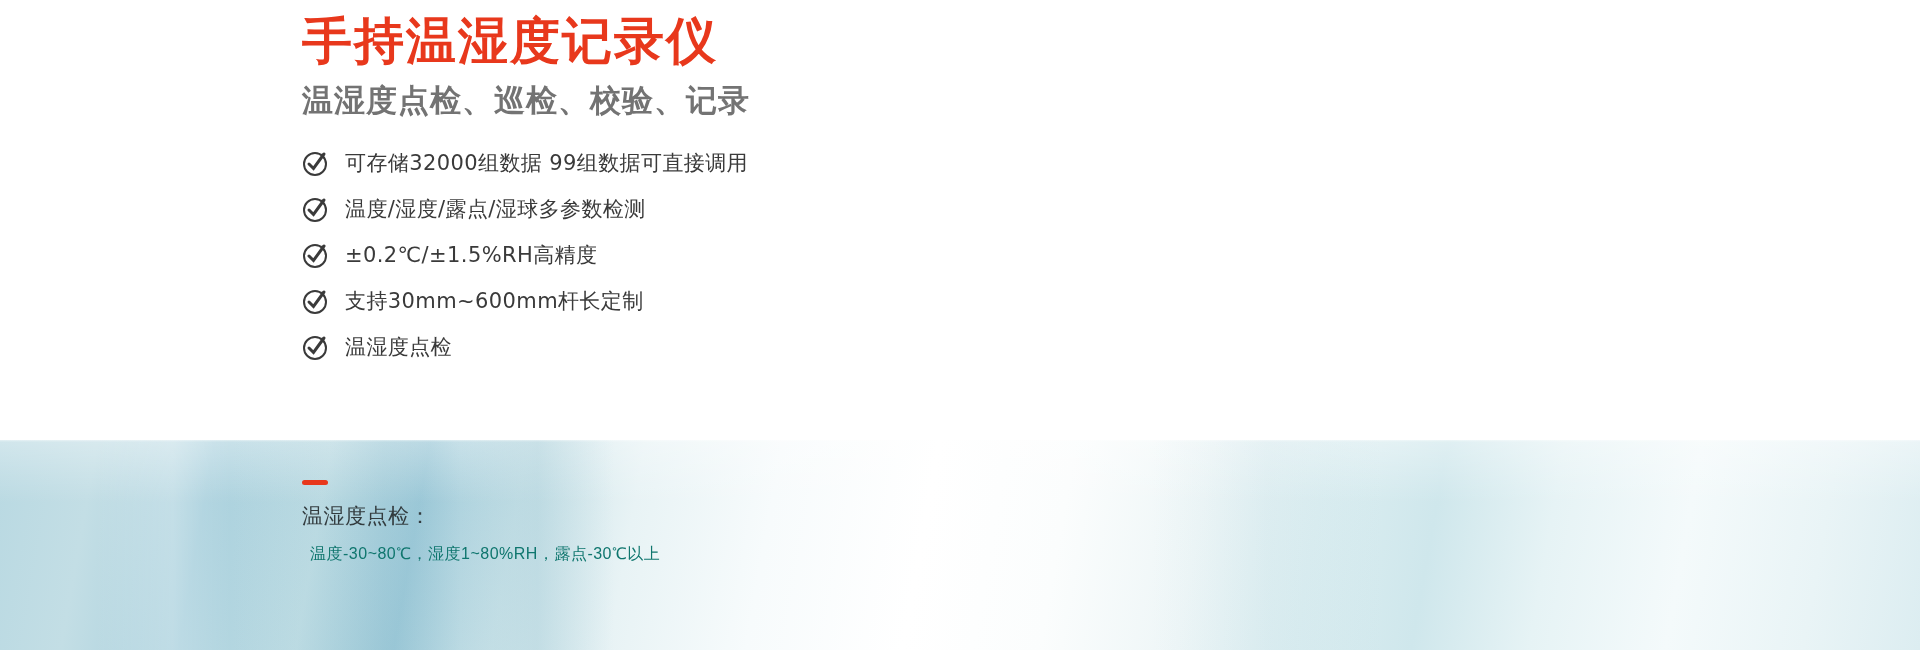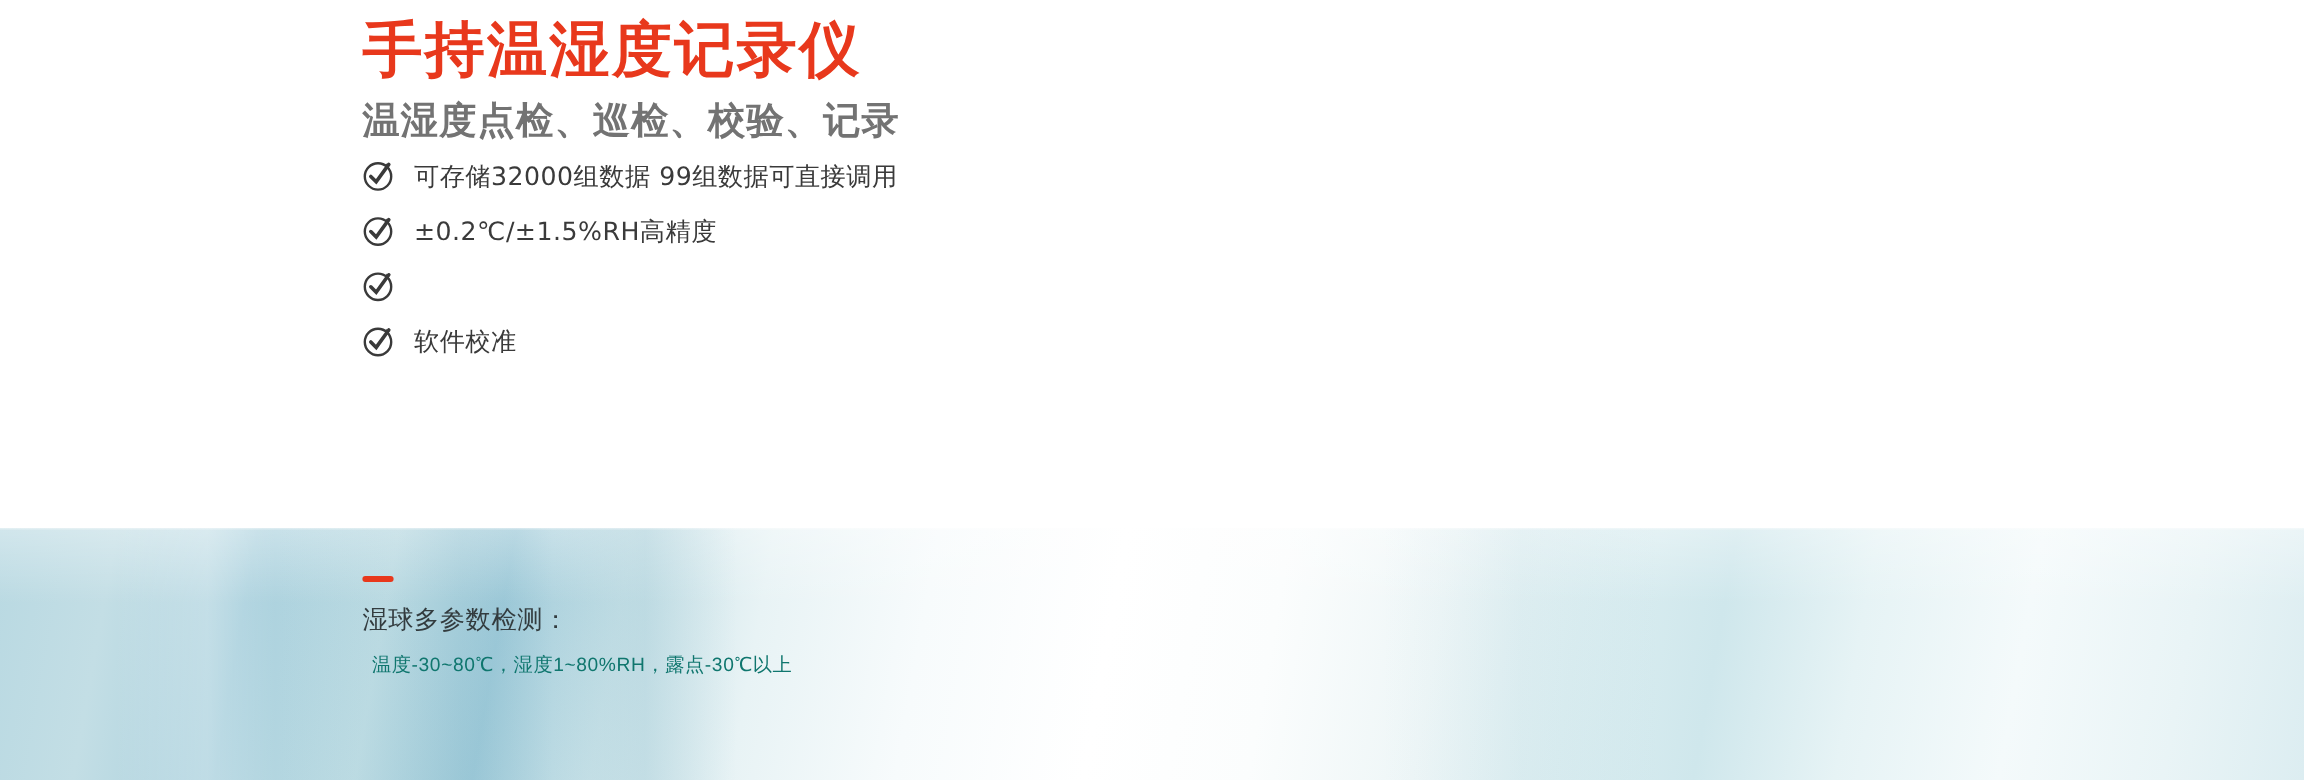--- a/index.html
+++ b/index.html
@@ -53,21 +53,21 @@
   }
   .sub-title{
     position:absolute; left:302px; top:80px;
     font-size:31px; font-weight:bold; letter-spacing:1px;
     color:#737373; white-space:nowrap;
     font-family:"DejaVu Sans","Liberation Sans",sans-serif;
   }
 
   .feature-list{ position:absolute; left:302px; top:133px; width:660px; }
   .feature-row{
-    display:flex; align-items:flex-start;
+    display:flex; align-items:flex-end;
     height:44px; margin-bottom:2px;
   }
   .check-icon{
     flex:0 0 auto; width:27px; height:27px; margin-right:16px;
     position:relative; display:block;
   }
   .check-icon svg{ display:block; width:27px; height:27px; }
   .feature-text{
     font-size:21px; color:#3a3a3a; white-space:nowrap;
     font-family:"DejaVu Sans","Liberation Sans",sans-serif;
@@ -117,58 +117,69 @@
         <span class="check-icon">
           <svg viewBox="0 0 27 27">
             <circle cx="13" cy="14" r="11" fill="none" stroke="#3a3a3a" stroke-width="2"></circle>
             <path d="M7 14 L11.5 18.5 L22 4" fill="none" stroke="#3a3a3a" stroke-width="3" stroke-linecap="round"></path>
             <path d="M20 3 L23 8 L19 7 Z" fill="#3a3a3a"></path>
           </svg>
         </span>
         <span class="feature-text">可存储32000组数据  99组数据可直接调用</span>
       </div>
 
+      <div class="feature-row">
+        <span class="check-icon">
+          <svg viewBox="0 0 27 27">
+            <circle cx="13" cy="14" r="11" fill="none" stroke="#3a3a3a" stroke-width="2"></circle>
+            <path d="M7 14 L11.5 18.5 L22 4" fill="none" stroke="#3a3a3a" stroke-width="3" stroke-linecap="round"></path>
+            <path d="M20 3 L23 8 L19 7 Z" fill="#3a3a3a"></path>
+          </svg>
+        </span>
+        <span class="feature-text">温度/湿度/露点/湿球多参数检测</span>
+      </div>
 
       <div class="feature-row">
         <span class="check-icon">
           <svg viewBox="0 0 27 27">
             <circle cx="13" cy="14" r="11" fill="none" stroke="#3a3a3a" stroke-width="2"></circle>
             <path d="M7 14 L11.5 18.5 L22 4" fill="none" stroke="#3a3a3a" stroke-width="3" stroke-linecap="round"></path>
             <path d="M20 3 L23 8 L19 7 Z" fill="#3a3a3a"></path>
           </svg>
         </span>
         <span class="feature-text">±0.2℃/±1.5%RH高精度</span>
       </div>
 
       <div class="feature-row">
         <span class="check-icon">
           <svg viewBox="0 0 27 27">
             <circle cx="13" cy="14" r="11" fill="none" stroke="#3a3a3a" stroke-width="2"></circle>
             <path d="M7 14 L11.5 18.5 L22 4" fill="none" stroke="#3a3a3a" stroke-width="3" stroke-linecap="round"></path>
             <path d="M20 3 L23 8 L19 7 Z" fill="#3a3a3a"></path>
           </svg>
         </span>
+        <span class="feature-text">支持30mm~600mm杆长定制</span>
       </div>
 
       <div class="feature-row">
         <span class="check-icon">
           <svg viewBox="0 0 27 27">
             <circle cx="13" cy="14" r="11" fill="none" stroke="#3a3a3a" stroke-width="2"></circle>
             <path d="M7 14 L11.5 18.5 L22 4" fill="none" stroke="#3a3a3a" stroke-width="3" stroke-linecap="round"></path>
             <path d="M20 3 L23 8 L19 7 Z" fill="#3a3a3a"></path>
           </svg>
         </span>
-        <span class="feature-text">软件校准</span>
+        <span class="feature-text">温湿度点检</span>
       </div>
 
     </div>
 
     <div class="env-block">
       <div class="env-dash"></div>
-      <div class="env-title">湿球多参数检测：</div>
+      <div class="env-title">温湿度点检：</div>
       <div class="env-detail">温度-30~80℃，湿度1~80%RH，露点-30℃以上</div>
     </div>
 
   </div>
 
   <div class="product-area">
 
     
 
     

